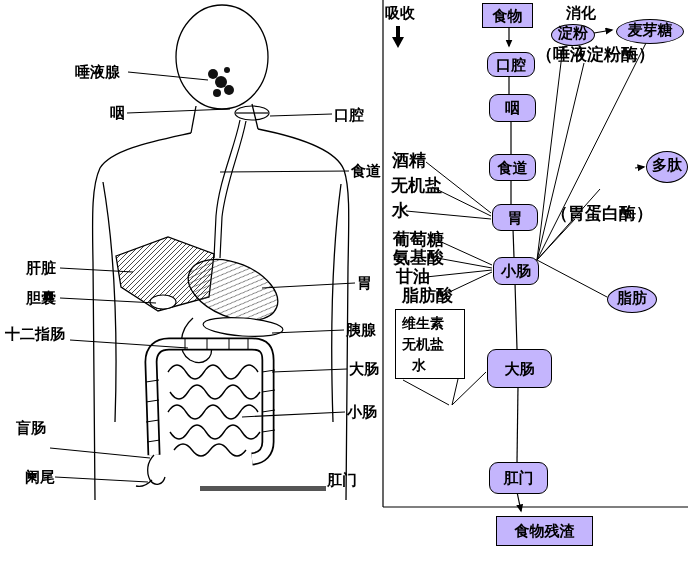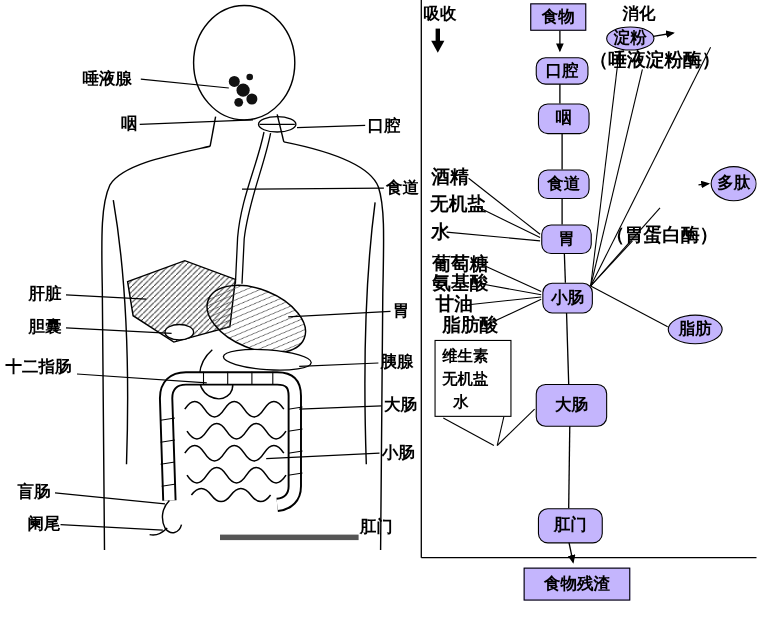--- a/index.html
+++ b/index.html
@@ -6,21 +6,21 @@
   .screen{position:relative;width:688px;height:564px;background:#fff;overflow:hidden;
           font-family:"Liberation Sans","DejaVu Sans",sans-serif;color:#000;}
   svg.art{position:absolute;left:0;top:0;}
   .lbl{position:absolute;font-weight:bold;font-size:15px;white-space:nowrap;line-height:1.1;}
   .sm{font-size:17px;}
   .xs{font-size:13px;}
   .box{position:absolute;border:1.5px solid #000;background:#c4b5fd;display:flex;
        align-items:center;justify-content:center;font-weight:bold;font-size:15px;
        text-align:center;line-height:1.05;}
   .rounded{border-radius:9px;border-width:1.3px;}
-  .oval{border-radius:50%;border-width:1.3px;}
+  .oval{border-radius:50%;border-width:1.3px;font-family:Liberation Mono, monospace;}
   .vbox{position:absolute;border:1.2px solid #000;background:#fff;font-weight:bold;
         font-size:14px;padding:3px 4px 2px 6px;}
   .vbox div{line-height:21px;}
   .vbox .indent{padding-left:10px;}
 </style>
 </head>
 <body>
 
 <div class="screen">
 
@@ -175,45 +175,46 @@
   <div class="lbl" style="left:110px;top:105px">咽</div>
   <div class="lbl" style="left:334px;top:107px">口腔</div>
   <div class="lbl" style="left:351px;top:163px">食道</div>
   <div class="lbl" style="left:26px;top:260px">肝脏</div>
   <div class="lbl" style="left:357px;top:275px">胃</div>
   <div class="lbl" style="left:26px;top:290px">胆囊</div>
   <div class="lbl" style="left:5px;top:326px">十二指肠</div>
   <div class="lbl" style="left:346px;top:322px">胰腺</div>
   <div class="lbl" style="left:349px;top:361px">大肠</div>
   <div class="lbl" style="left:347px;top:404px">小肠</div>
-  <div class="lbl" style="left:16px;top:440px">盲肠</div>
+  <div class="lbl" style="left:16px;top:420px">盲肠</div>
   <div class="lbl" style="left:25px;top:469px">阑尾</div>
   <div class="lbl" style="left:327px;top:472px">肛门</div>
 
   <div class="lbl" style="left:385px;top:5px">吸收</div>
   <div class="lbl" style="left:566px;top:5px">消化</div>
 
   <div class="box" style="left:482px;top:3px;width:49px;height:23px">食物</div>
 
   <div class="box oval xs" style="left:551px;top:24px;width:42px;height:20px">淀粉</div>
+  <div class="box oval xs" style="left:616px;top:19px;width:66px;height:23px">麦芽糖</div>
   <div class="lbl sm" style="left:536px;top:46px">（唾液淀粉酶）</div>
 
   <div class="box oval xs" style="left:646px;top:151px;width:40px;height:30px">多肽</div>
   <div class="lbl sm" style="left:551px;top:205px">（胃蛋白酶）</div>
   <div class="box oval sm" style="left:607px;top:286px;width:48px;height:25px">脂肪</div>
 
   <div class="box rounded" style="left:487px;top:52px;width:46px;height:23px">口腔</div>
   <div class="box rounded" style="left:489px;top:94px;width:45px;height:26px">咽</div>
   <div class="box rounded" style="left:489px;top:154px;width:45px;height:25px">食道</div>
   <div class="box rounded" style="left:492px;top:204px;width:44px;height:25px">胃</div>
   <div class="box rounded" style="left:493px;top:257px;width:44px;height:26px">小肠</div>
   <div class="box rounded" style="left:487px;top:349px;width:63px;height:37px">大肠</div>
   <div class="box rounded" style="left:489px;top:462px;width:57px;height:30px">肛门</div>
 
-  <div class="box" style="left:476px;top:516px;width:95px;height:28px">食物残渣</div>
+  <div class="box" style="left:496px;top:516px;width:95px;height:28px">食物残渣</div>
 
   <div class="lbl sm" style="left:392px;top:152px">酒精</div>
   <div class="lbl sm" style="left:391px;top:177px">无机盐</div>
   <div class="lbl sm" style="left:392px;top:202px">水</div>
 
   <div class="lbl sm" style="left:393px;top:231px">葡萄糖</div>
   <div class="lbl sm" style="left:393px;top:249px">氨基酸</div>
   <div class="lbl sm" style="left:396px;top:268px">甘油</div>
   <div class="lbl sm" style="left:402px;top:287px">脂肪酸</div>
 

